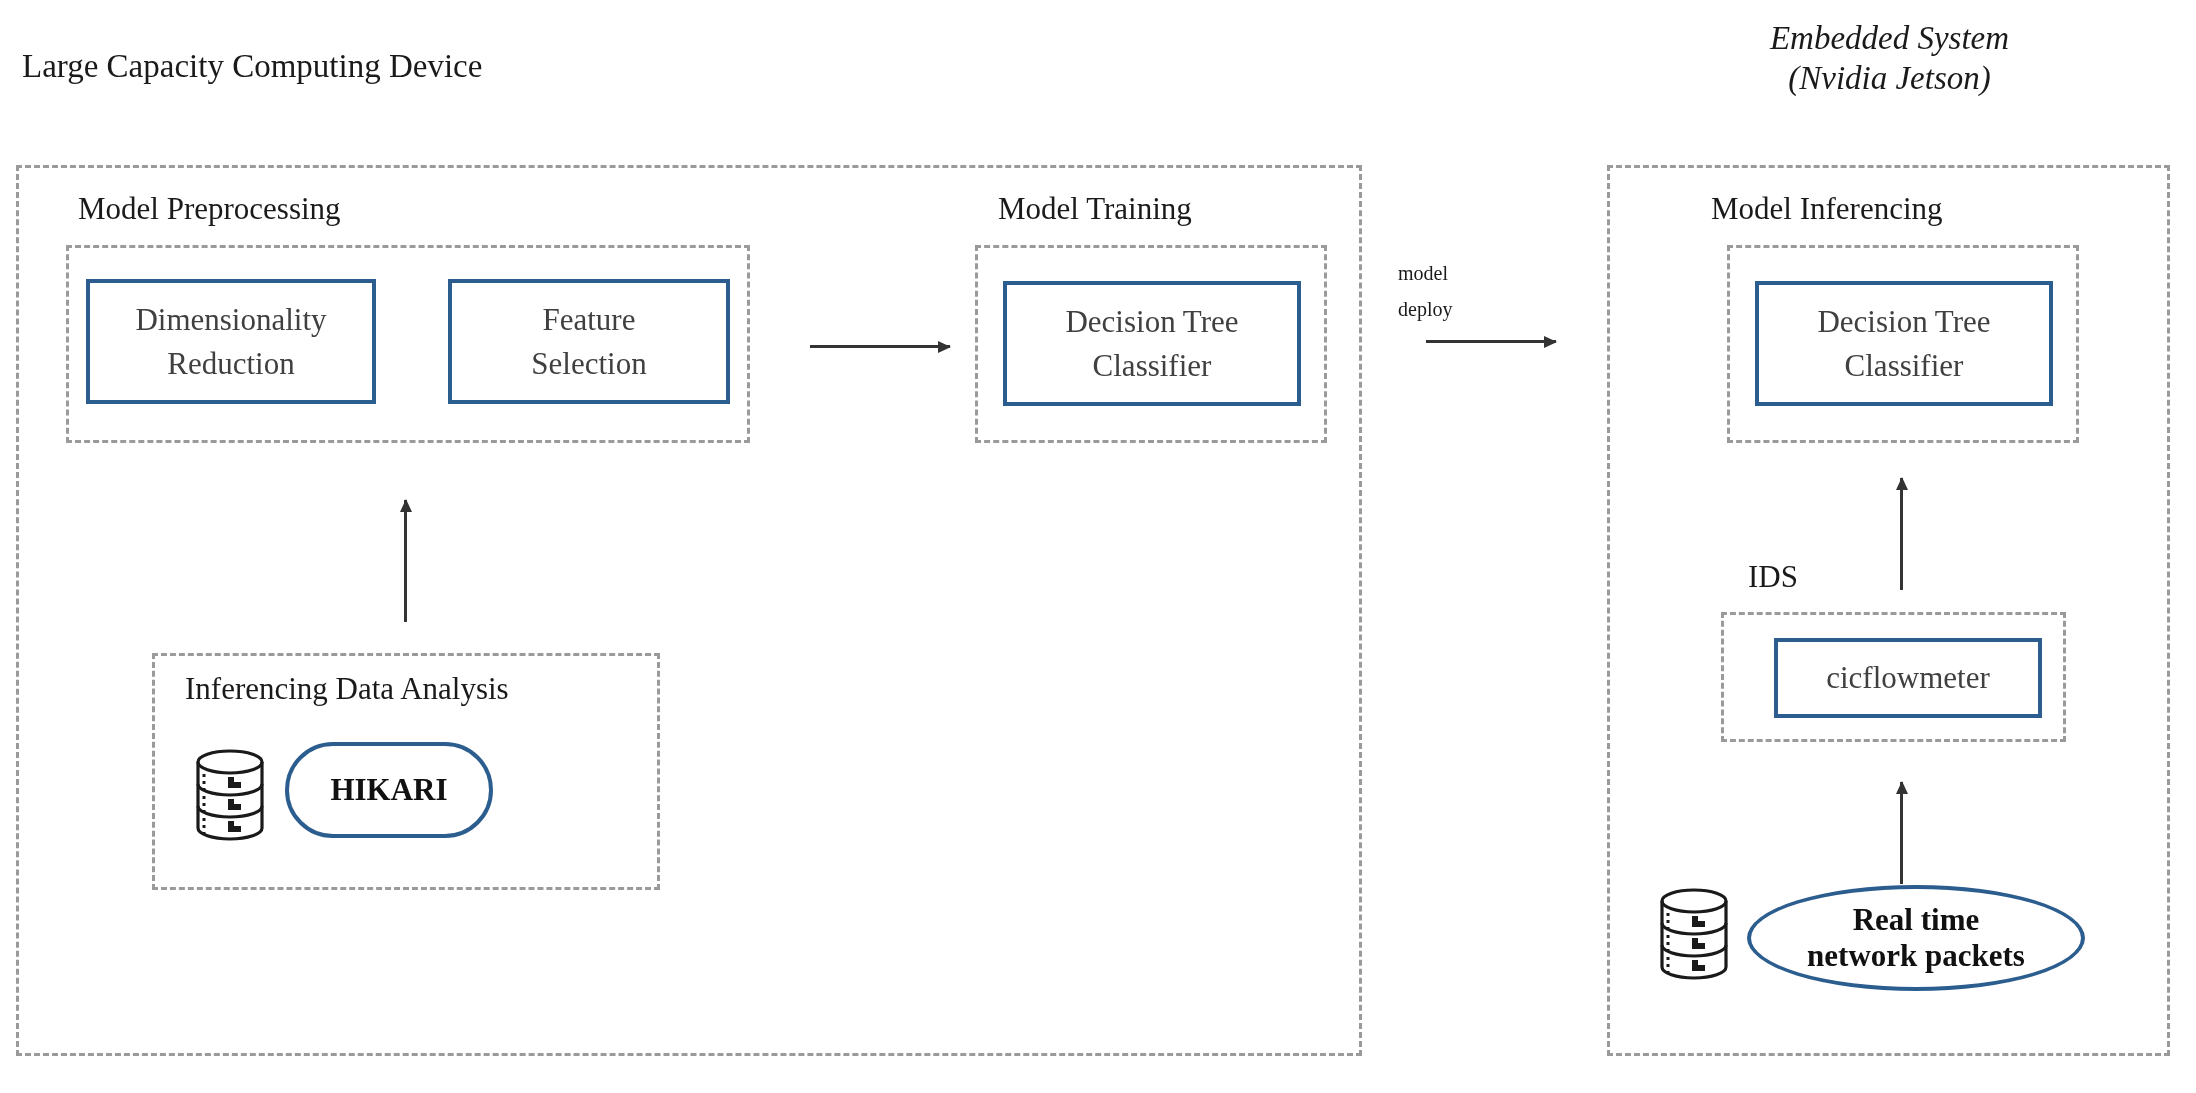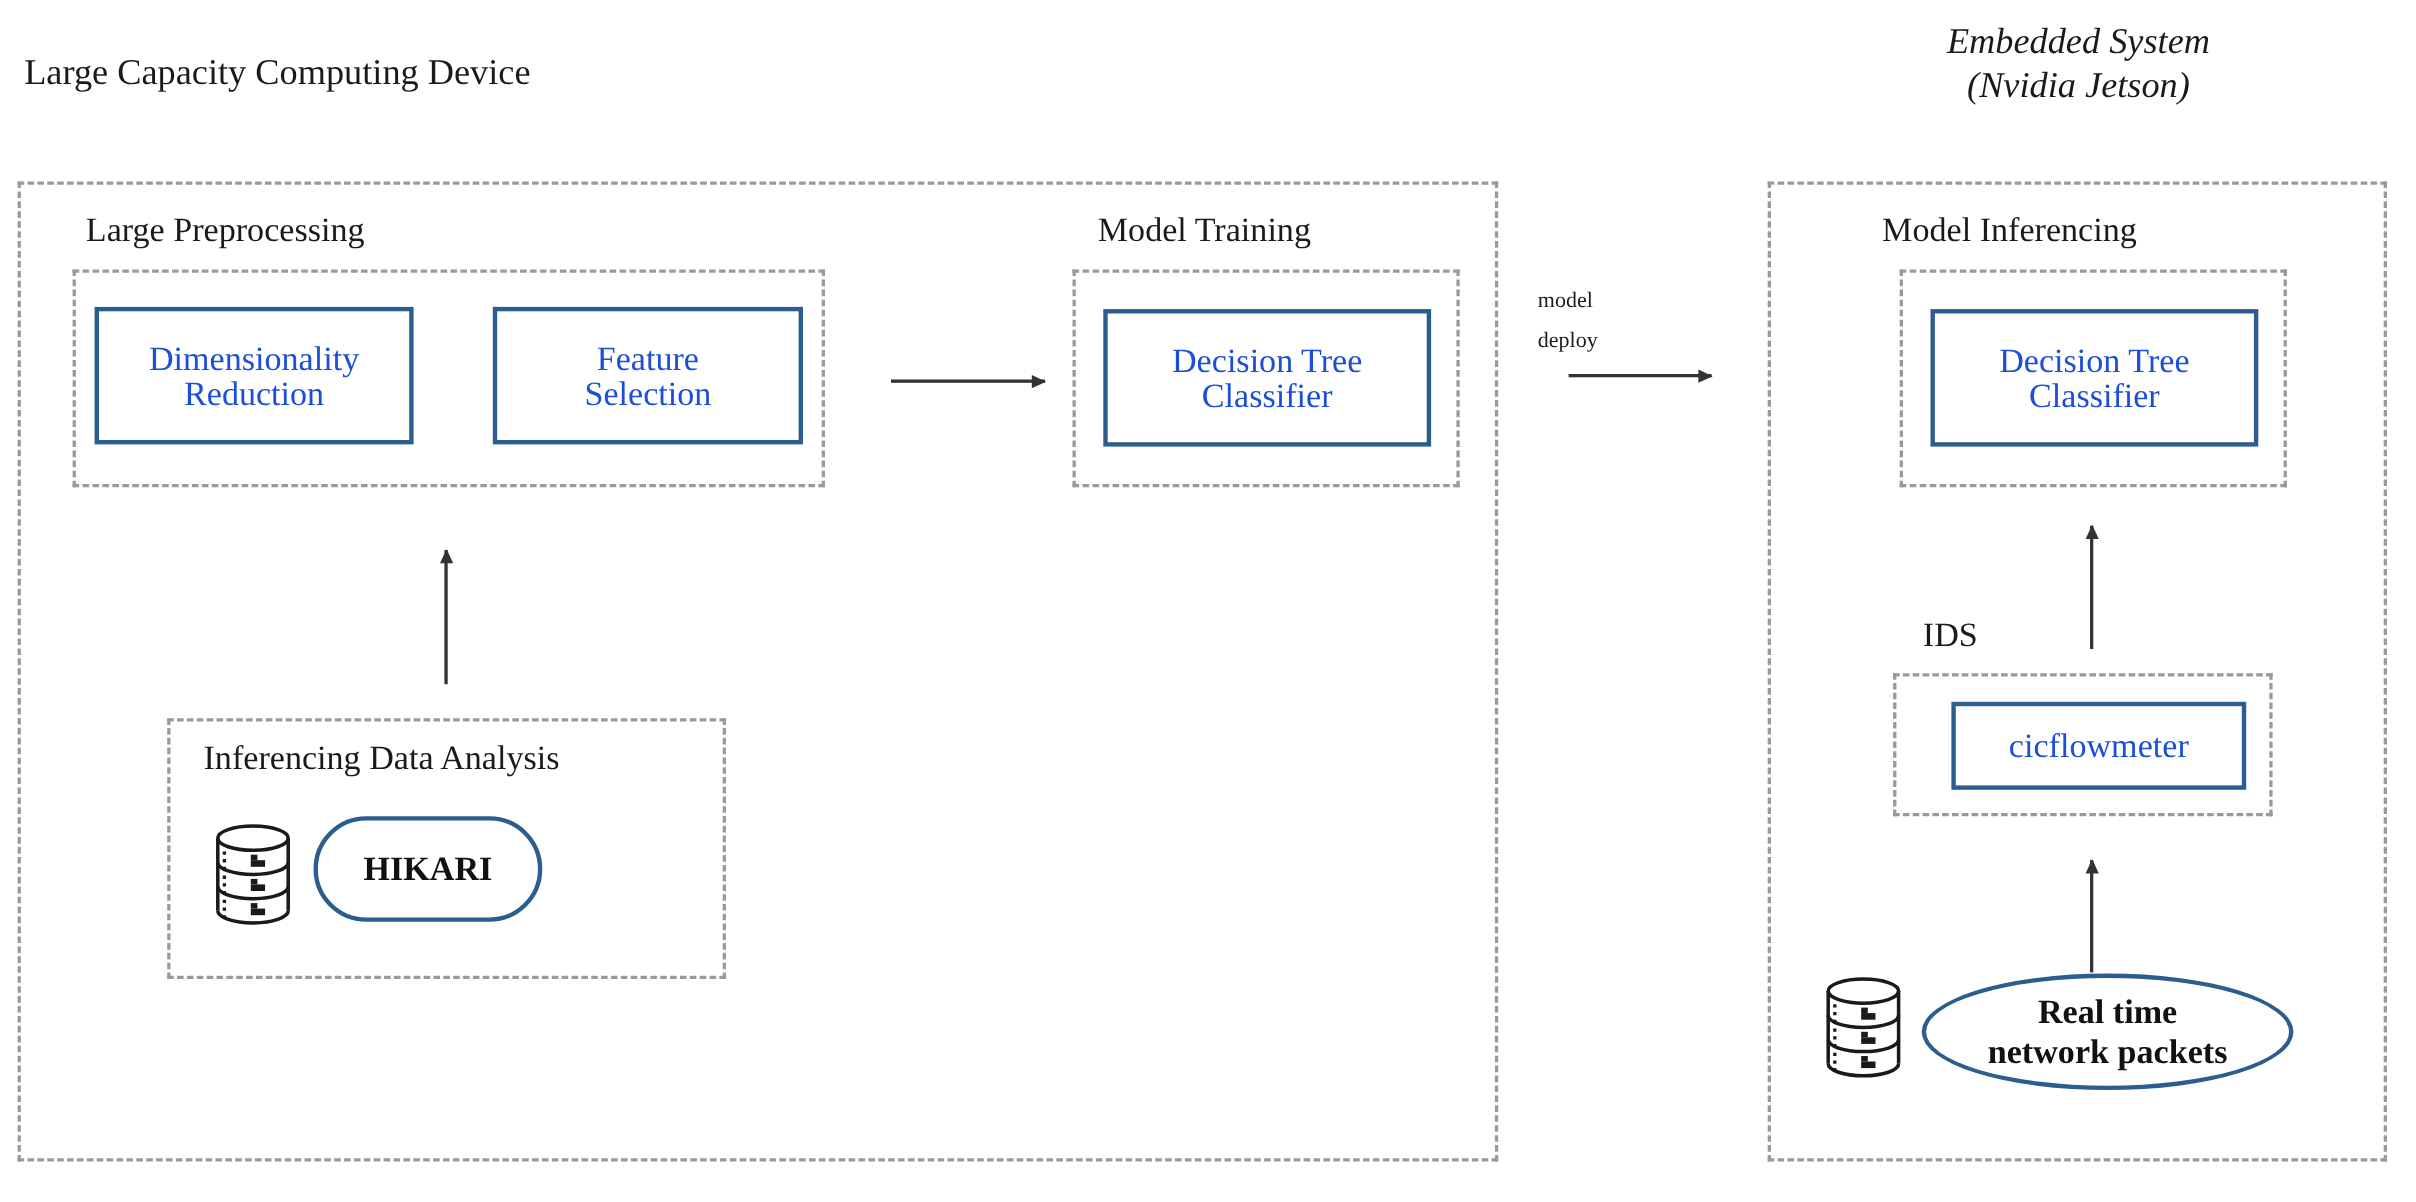--- a/index.html
+++ b/index.html
@@ -34,21 +34,21 @@
   }
 
   
   .bluebox{
     position:absolute;
     box-sizing:border-box;
     border:4px solid #2c5d8f;
     background:#ffffff;
     display:flex;align-items:center;justify-content:center;
     text-align:center;
-    font-size:31px;line-height:32px;color:#1d4ed8;
+    font-size:31px;line-height:44px;color:#404040;
     white-space:pre-line;
   }
 
   
   .capsule{
     position:absolute;
     box-sizing:border-box;
     border:4px solid #2c5d8f;
     background:#ffffff;
     border-radius:50%/50%;
@@ -91,21 +91,21 @@
 </head>
 <body>
 
 <div class="abs sys-title" style="left:22px;top:46px;">Large Capacity Computing Device</div>
 
 <div class="abs sys-title center" style="left:1607px;top:18px;width:565px;">Embedded System
 (Nvidia Jetson)</div>
 
 <div class="dashed" style="left:16px;top:165px;width:1346px;height:891px;"></div>
 
-  <div class="group-label" style="left:78px;top:192px;">Large Preprocessing</div>
+  <div class="group-label" style="left:78px;top:192px;">Model Preprocessing</div>
 
   <div class="dashed" style="left:66px;top:245px;width:684px;height:198px;"></div>
 
   <div class="bluebox" style="left:86px;top:279px;width:290px;height:125px;">Dimensionality
 Reduction</div>
 
   <div class="bluebox" style="left:448px;top:279px;width:282px;height:125px;">Feature
 Selection</div>
 
   <div class="arrow-h" style="left:810px;top:345px;width:140px;"></div>

